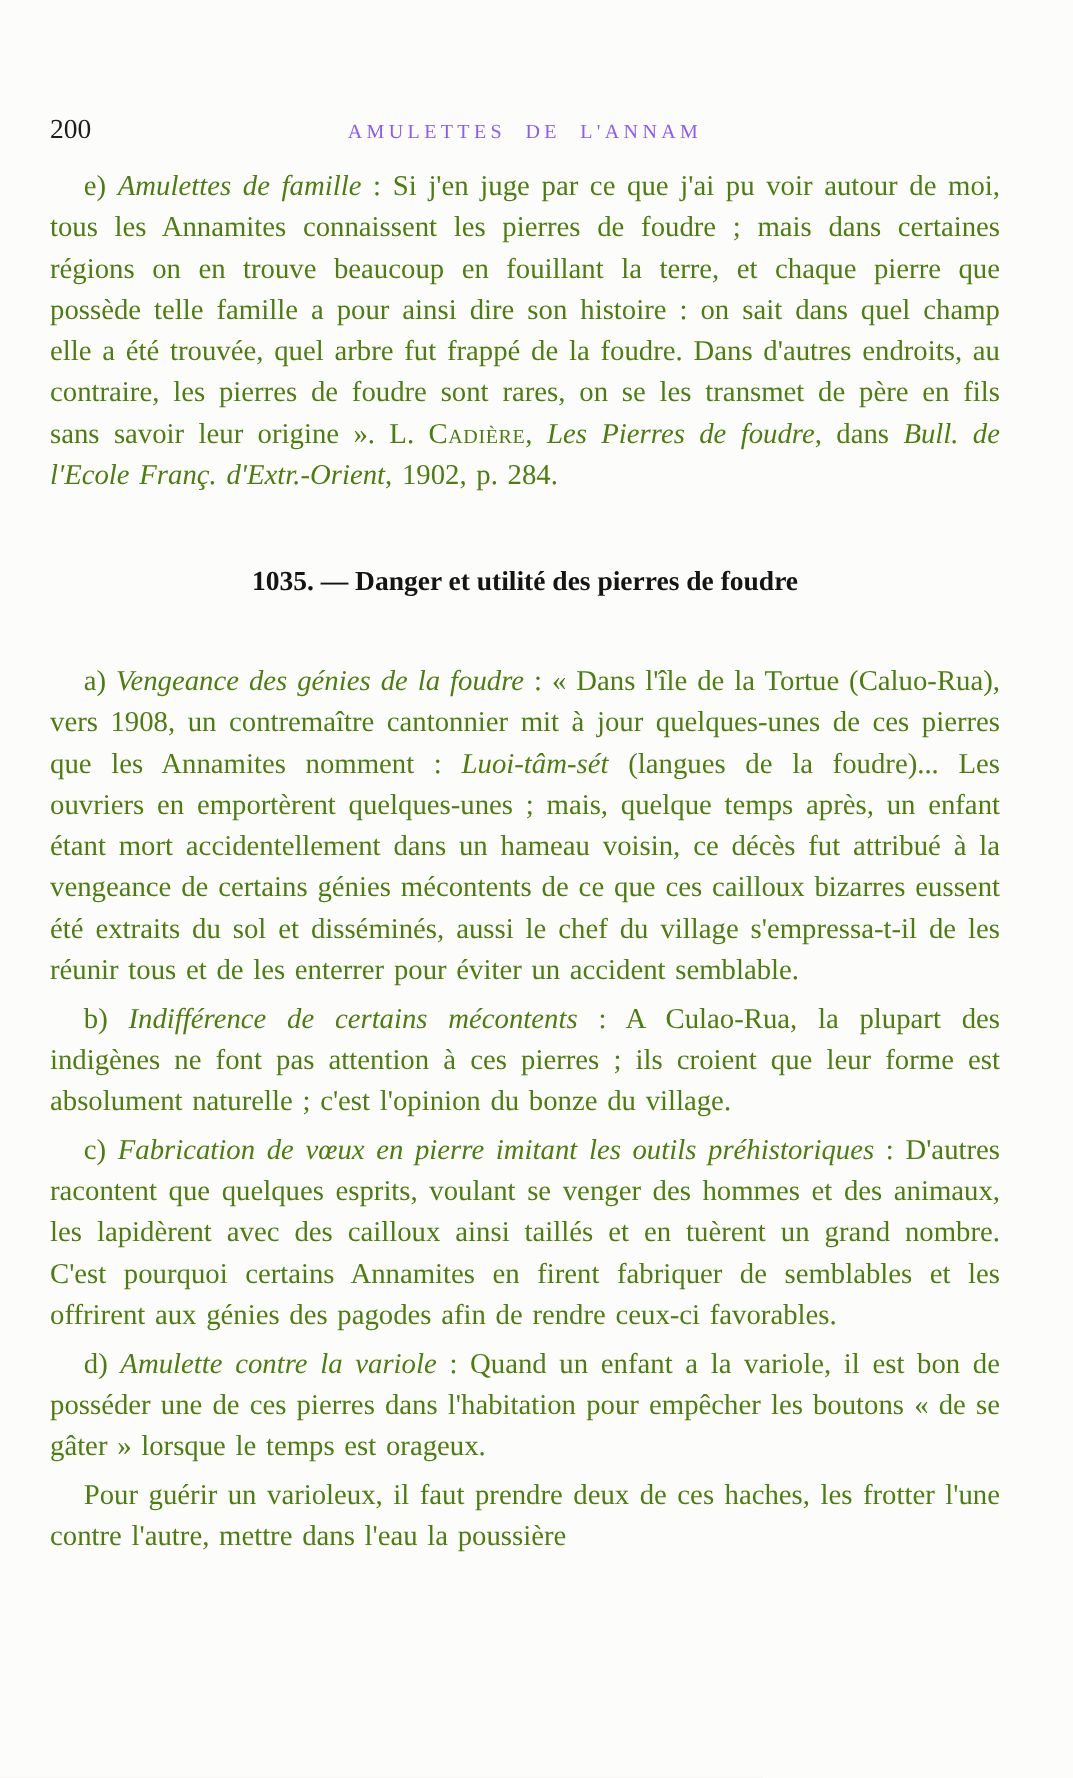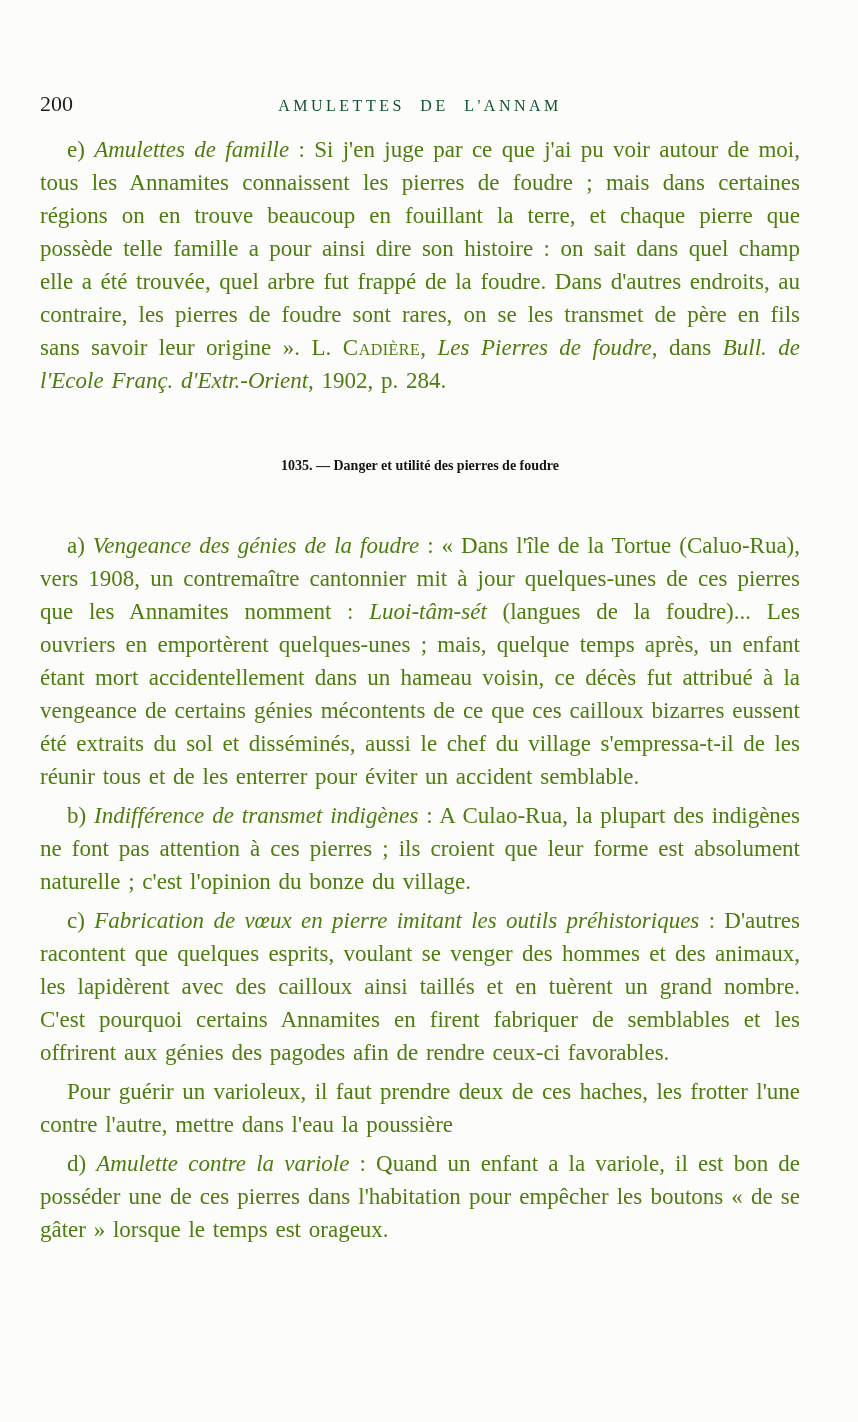--- a/index.html
+++ b/index.html
@@ -26,21 +26,21 @@
   }
   .page-number {
     font-size: 22px;
     justify-self: start;
     color: #1d1d1d;
   }
   .running-title {
     font-size: 16px;
     letter-spacing: 3.5px;
     word-spacing: 8px;
-    color: #14532d;
+    color: #8b5cf6;
     justify-self: center;
     margin-top: 39px;
   }
 
   .para {
     font-size: 23px;
     line-height: 33px;
     text-align: justify;
     text-indent: 27px;
     margin: 0;
@@ -49,21 +49,21 @@
   }
   .para + .para { margin-top: 6px; }
 
   .seg-normal { font-style: normal; }
   .seg-italic { font-style: italic; }
   .seg-smallcaps { font-variant: small-caps; letter-spacing: 0.5px; }
 
   .section-heading {
     margin: 52px 30px 46px;
     text-align: center;
-    font-size: 14px;
+    font-size: 22px;
     line-height: 34px;
     font-weight: 700;
     color: #141414;
   }
   .heading-line { display: block; }
 </style>
 </head>
 <body>
 
 <div class="page">
@@ -77,19 +77,19 @@
   <section class="intro">
       <p class="para"><span class="seg-normal">e) </span><span class="seg-italic">Amulettes de famille</span><span class="seg-normal"> : Si j'en juge par ce que j'ai pu voir autour de moi, tous les Annamites connaissent les pierres de foudre ; mais dans certaines régions on en trouve beaucoup en fouillant la terre, et chaque pierre que possède telle famille a pour ainsi dire son histoire : on sait dans quel champ elle a été trouvée, quel arbre fut frappé de la foudre. Dans d'autres endroits, au contraire, les pierres de foudre sont rares, on se les transmet de père en fils sans savoir leur origine ». L. </span><span class="seg-smallcaps">Cadière</span><span class="seg-normal">, </span><span class="seg-italic">Les Pierres de foudre</span><span class="seg-normal">, dans </span><span class="seg-italic">Bull. de l'Ecole Franç. d'Extr.-Orient</span><span class="seg-normal">, 1902, p. 284.</span></p>
     </section>
 
   <h2 class="section-heading">
     <span class="heading-line">1035. — Danger et utilité des pierres de foudre</span>
   </h2>
 
   <section class="body-text">
       <p class="para"><span class="seg-normal">a) </span><span class="seg-italic">Vengeance des génies de la foudre</span><span class="seg-normal"> : « Dans l'île de la Tortue (Caluo-Rua), vers 1908, un contremaître cantonnier mit à jour quelques-unes de ces pierres que les Annamites nomment : </span><span class="seg-italic">Luoi-tâm-sét</span><span class="seg-normal"> (langues de la foudre)... Les ouvriers en emportèrent quelques-unes ; mais, quelque temps après, un enfant étant mort accidentellement dans un hameau voisin, ce décès fut attribué à la vengeance de certains génies mécontents de ce que ces cailloux bizarres eussent été extraits du sol et disséminés, aussi le chef du village s'empressa-t-il de les réunir tous et de les enterrer pour éviter un accident semblable.</span></p>
-      <p class="para"><span class="seg-normal">b) </span><span class="seg-italic">Indifférence de transmet indigènes</span><span class="seg-normal"> : A Culao-Rua, la plupart des indigènes ne font pas attention à ces pierres ; ils croient que leur forme est absolument naturelle ; c'est l'opinion du bonze du village.</span></p>
+      <p class="para"><span class="seg-normal">b) </span><span class="seg-italic">Indifférence de certains mécontents</span><span class="seg-normal"> : A Culao-Rua, la plupart des indigènes ne font pas attention à ces pierres ; ils croient que leur forme est absolument naturelle ; c'est l'opinion du bonze du village.</span></p>
       <p class="para"><span class="seg-normal">c) </span><span class="seg-italic">Fabrication de vœux en pierre imitant les outils préhistoriques</span><span class="seg-normal"> : D'autres racontent que quelques esprits, voulant se venger des hommes et des animaux, les lapidèrent avec des cailloux ainsi taillés et en tuèrent un grand nombre. C'est pourquoi certains Annamites en firent fabriquer de semblables et les offrirent aux génies des pagodes afin de rendre ceux-ci favorables.</span></p>
+      <p class="para"><span class="seg-normal">d) </span><span class="seg-italic">Amulette contre la variole</span><span class="seg-normal"> : Quand un enfant a la variole, il est bon de posséder une de ces pierres dans l'habitation pour empêcher les boutons « de se gâter » lorsque le temps est orageux.</span></p>
       <p class="para"><span class="seg-normal">Pour guérir un varioleux, il faut prendre deux de ces haches, les frotter l'une contre l'autre, mettre dans l'eau la poussière</span></p>
-      <p class="para"><span class="seg-normal">d) </span><span class="seg-italic">Amulette contre la variole</span><span class="seg-normal"> : Quand un enfant a la variole, il est bon de posséder une de ces pierres dans l'habitation pour empêcher les boutons « de se gâter » lorsque le temps est orageux.</span></p>
     </section>
 
 </div>
 
 </body></html>

